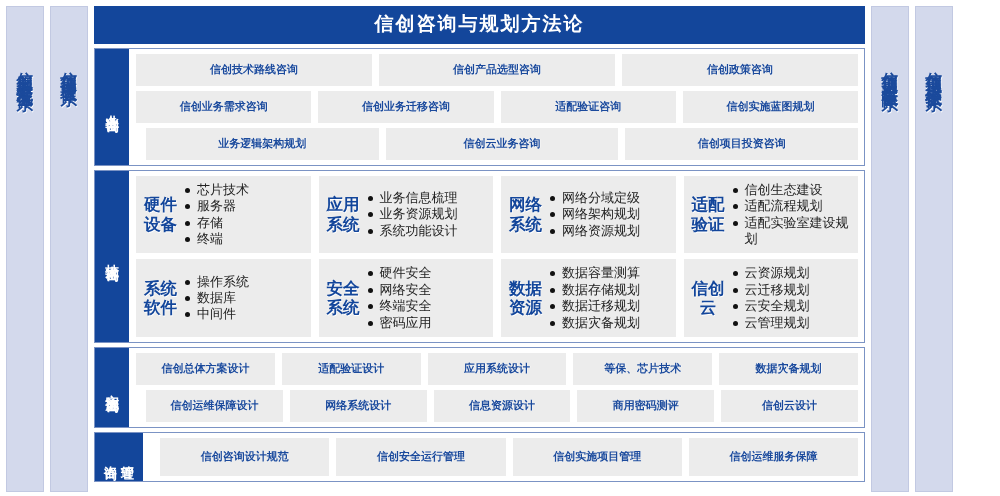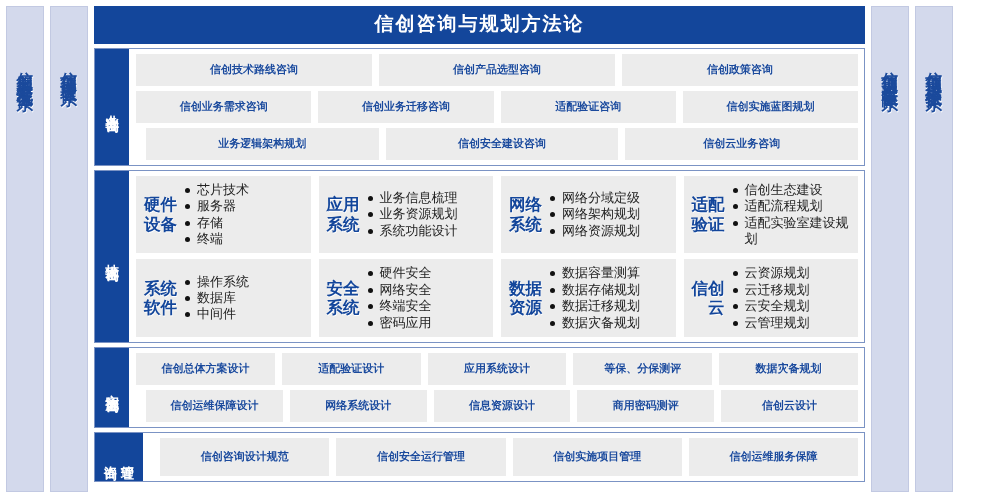--- a/index.html
+++ b/index.html
@@ -158,21 +158,21 @@
     padding: 6px 6px 6px 8px;
     box-sizing: border-box;
     min-width: 0;
   }
   .card-title {
     flex: 0 0 auto;
     color: #13469b;
     font-size: 16.5px;
     font-weight: bold;
     line-height: 1.18;
-    text-align: right;
+    text-align: center;
     padding-right: 7px;
     white-space: nowrap;
     text-shadow: 0.5px 0.5px 0 #ffffff;
   }
   .card-list {
     flex: 1 1 auto;
     list-style: none;
     margin: 0;
     padding: 0;
     min-width: 0;
@@ -224,22 +224,22 @@
           <div class="tile">信创政策咨询</div>
         </div>
         <div class="tile-row">
           <div class="tile">信创业务需求咨询</div>
           <div class="tile">信创业务迁移咨询</div>
           <div class="tile">适配验证咨询</div>
           <div class="tile">信创实施蓝图规划</div>
         </div>
         <div class="tile-row">
           <div class="tile">业务逻辑架构规划</div>
-          <div class="tile">信创安全建设咨询</div>
           <div class="tile">信创云业务咨询</div>
+          <div class="tile">信创项目投资咨询</div>
         </div>
       </div>
     </div>
 
     <div class="section spaced">
       <div class="sec-label">
         <span class="vtext">技术咨询</span>
       </div>
       <div class="sec-body">
 
@@ -352,21 +352,21 @@
 
     <div class="section spaced">
       <div class="sec-label">
         <span class="vtext">实施咨询</span>
       </div>
       <div class="sec-body">
         <div class="tile-row">
           <div class="tile">信创总体方案设计</div>
           <div class="tile">适配验证设计</div>
           <div class="tile">应用系统设计</div>
-          <div class="tile">等保、分保测评</div>
+          <div class="tile">等保、芯片技术</div>
           <div class="tile">数据灾备规划</div>
         </div>
         <div class="tile-row">
           <div class="tile">信创运维保障设计</div>
           <div class="tile">网络系统设计</div>
           <div class="tile">信息资源设计</div>
           <div class="tile">商用密码测评</div>
           <div class="tile">信创云设计</div>
         </div>
       </div>

